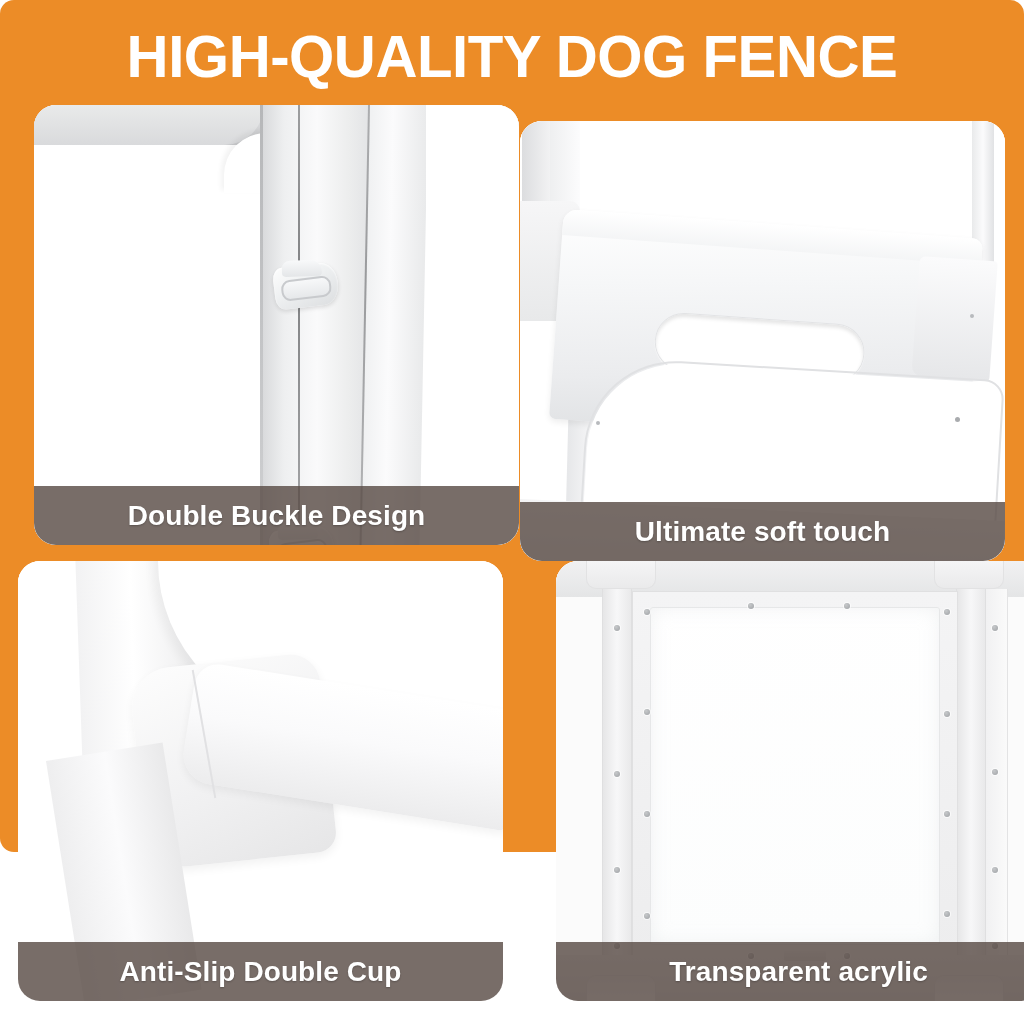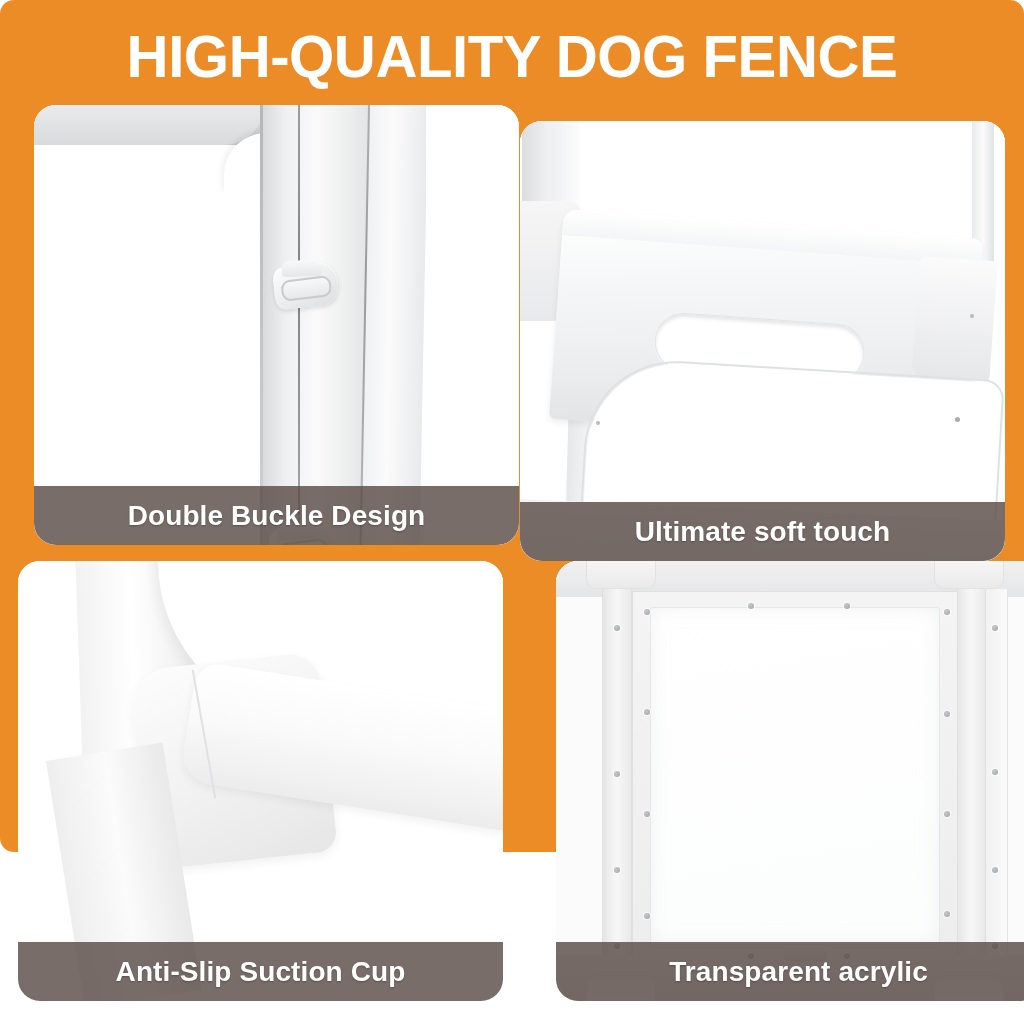--- a/index.html
+++ b/index.html
@@ -422,21 +422,21 @@
       <div class="photo">
         <div class="p3-bg"></div>
         <div class="p3-legv"></div>
         <div class="p3-curve"></div>
         <div class="p3-joint"></div>
         <div class="p3-armr"></div>
         <div class="p3-joint-line"></div>
         <div class="p3-legdown"></div>
 
       </div>
-      <div class="caption">Anti-Slip Suction Cup</div>
+      <div class="caption">Anti-Slip Double Cup</div>
     </div>
 
     <div class="card c3">
       <div class="photo">
         <div class="p4-bg"></div>
         <div class="p4-toprail"></div>
         <div class="p4-topcapL"></div>
         <div class="p4-topcapR"></div>
         <div class="p4-stileL"></div>
         <div class="p4-stileR"></div>

